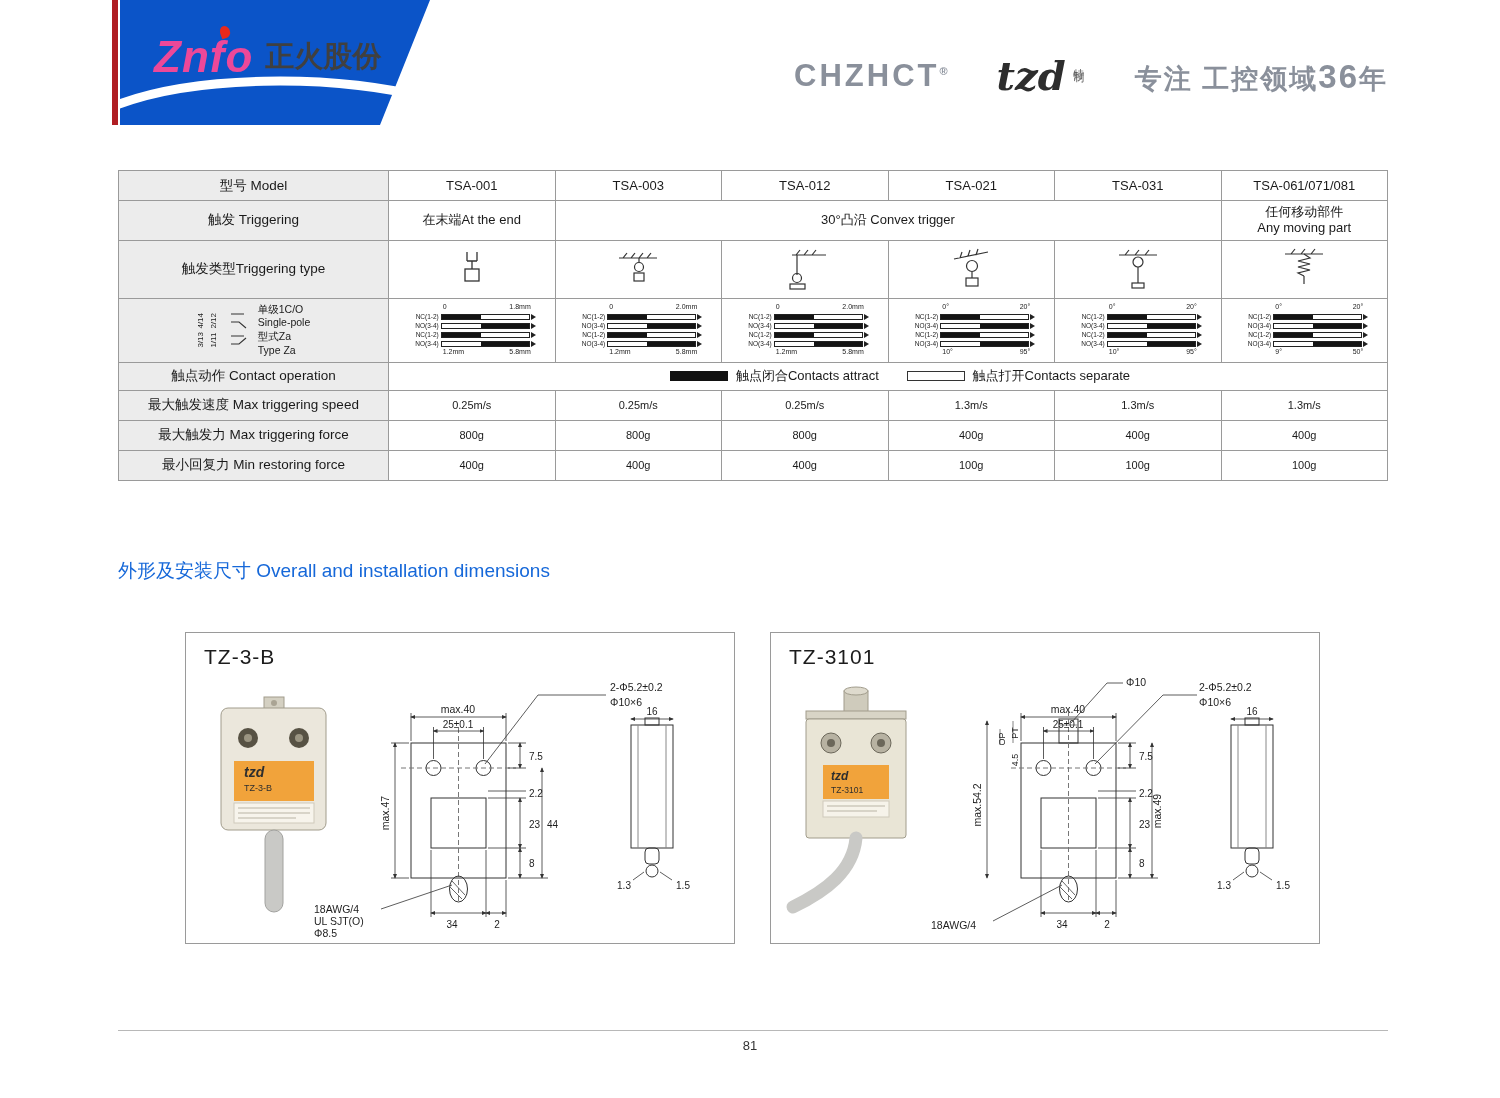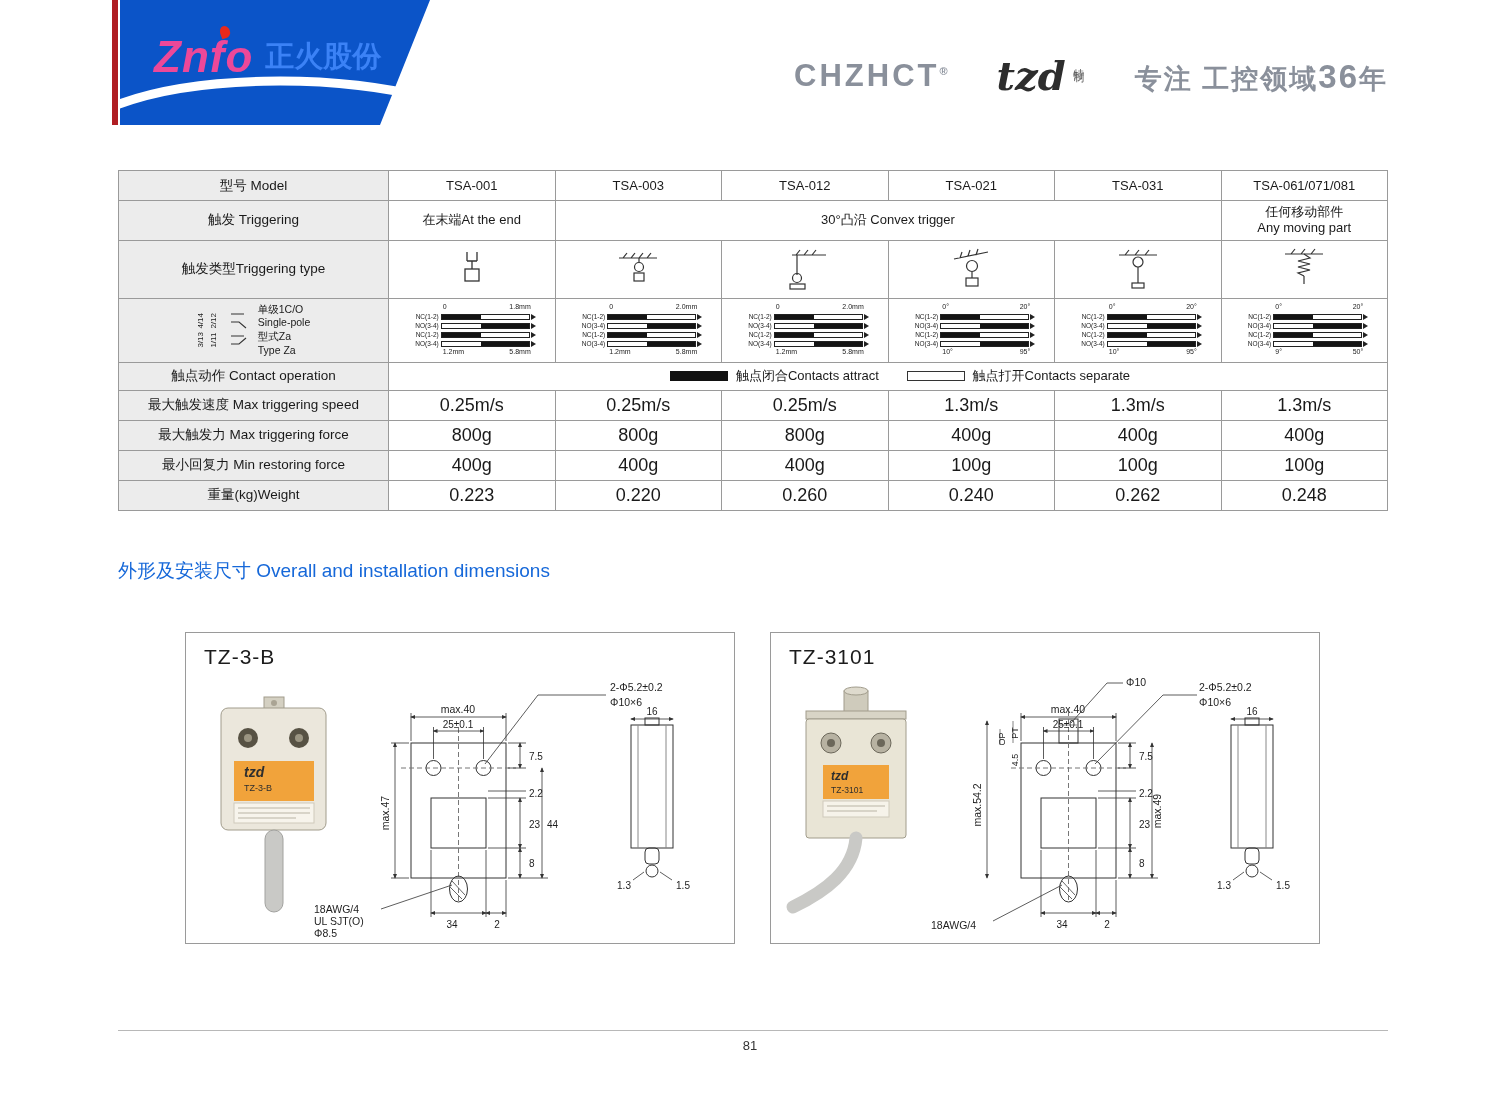--- a/index.html
+++ b/index.html
@@ -6,42 +6,42 @@
   body { background:#fff; font-family:"Liberation Sans","DejaVu Sans",sans-serif; color:#1a1a1a; }
   .page { position:relative; width:1500px; height:1098px; background:#fff; overflow:hidden; }
 
   
   .red-tab { position:absolute; left:112px; top:0; width:6px; height:125px; background:#b01e23; }
   .banner { position:absolute; left:120px; top:0; width:310px; height:125px; }
   .banner svg { position:absolute; inset:0; }
   .banner-text { position:absolute; left:34px; top:32px; white-space:nowrap; }
   .logo-latin { font-size:44px; font-weight:bold; font-style:italic; color:#ec4899; letter-spacing:1px; position:relative; }
   .logo-flame { position:absolute; left:66px; top:-6px; width:10px; height:12px; background:#e8291c; border-radius:50% 50% 50% 0; transform:rotate(-20deg); }
-  .logo-cn { font-size:29px; font-weight:bold; color:#3b82f6; margin-left:12px; vertical-align:6px; }
+  .logo-cn { font-size:29px; font-weight:bold; color:#404040; margin-left:12px; vertical-align:6px; }
 
   .hdr-right { position:absolute; top:58px; right:112px; display:flex; align-items:flex-start; gap:49px; }
   .chzhct { font-size:31px; font-weight:800; letter-spacing:3px; color:#8a909b; }
   .chzhct sup { font-size:11px; letter-spacing:0; }
   .tzd { display:flex; align-items:flex-start; gap:5px; }
   .tzd-script { font-family:"DejaVu Serif","Liberation Serif",serif; font-style:italic; font-weight:bold; font-size:40px; line-height:0.9; color:#2d2d2d; }
   .tzd-tag { writing-mode:vertical-rl; font-size:11px; color:#555; letter-spacing:2px; padding-top:2px; }
   .slogan { font-size:27px; font-weight:bold; color:#8a909b; letter-spacing:2px; }
   .slogan-num { font-size:33px; }
 
   
   table.spec { position:absolute; left:118px; top:170px; width:1270px; border-collapse:collapse; table-layout:fixed; }
   table.spec col.c-label { width:270px; }
   table.spec td { border:1px solid #9a9a9a; text-align:center; vertical-align:middle; font-size:13px; padding:3px 2px; }
   table.spec td.lbl { background:#ececec; font-size:13.5px; }
   tr.r-model td { height:30px; }
   tr.r-trig td { height:32px; }
   tr.r-type td { height:58px; }
   tr.r-diag td { height:64px; }
   tr.r-op td { height:28px; }
-  tr.r-val td { height:30px; font-size:18px; }
+  tr.r-val td { height:30px; font-size:11px; }
   tr.r-wire td { height:30px; }
   .small2 { font-size:10px; line-height:1.25; }
 
   
   .pole-wrap { display:flex; align-items:center; justify-content:center; gap:10px; }
   .pole-terms { display:grid; grid-template-columns:auto auto; gap:3px 5px; }
   .vtext { writing-mode:vertical-rl; transform:rotate(180deg); font-size:8px; line-height:1; color:#222; }
   .pole-text { font-size:10.5px; line-height:1.3; text-align:left; }
 
   
@@ -417,29 +417,20 @@
     <tr class="r-val">
       <td class="lbl">最小回复力 Min restoring force</td>
       <td>400g</td>
       <td>400g</td>
       <td>400g</td>
       <td>100g</td>
       <td>100g</td>
       <td>100g</td>
     </tr>
 
-    <tr class="r-val">
-      <td class="lbl">重量(kg)Weight</td>
-      <td>0.223</td>
-      <td>0.220</td>
-      <td>0.260</td>
-      <td>0.240</td>
-      <td>0.262</td>
-      <td>0.248</td>
-    </tr>
 
   </tbody>
     </table>
 
   <div class="section-title">外形及安装尺寸 Overall and installation dimensions</div>
 
   <div class="panel" id="p1">
     <div class="panel-title">TZ-3-B</div>
     <svg class="panel-svg" viewBox="0 0 550 312">
       <defs>

